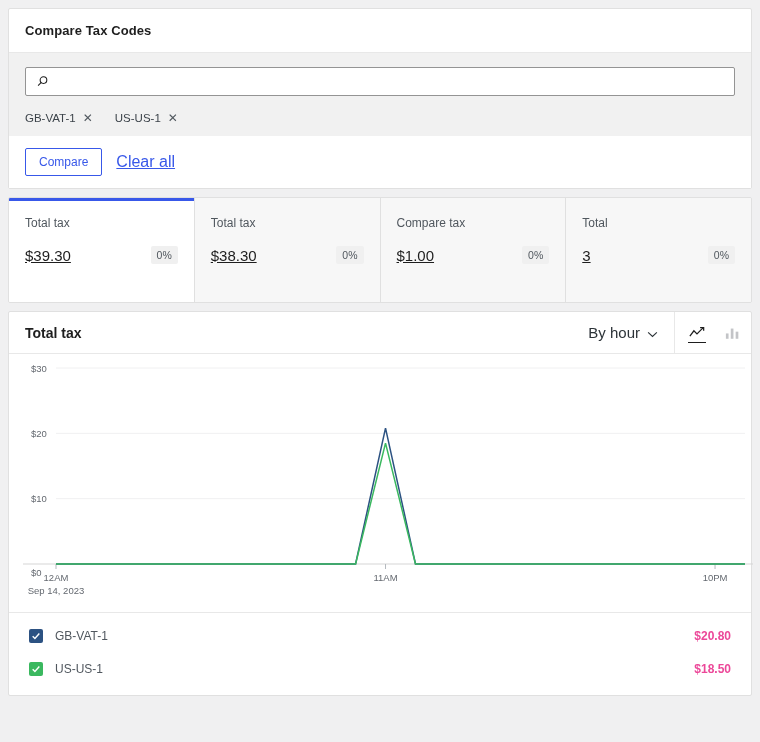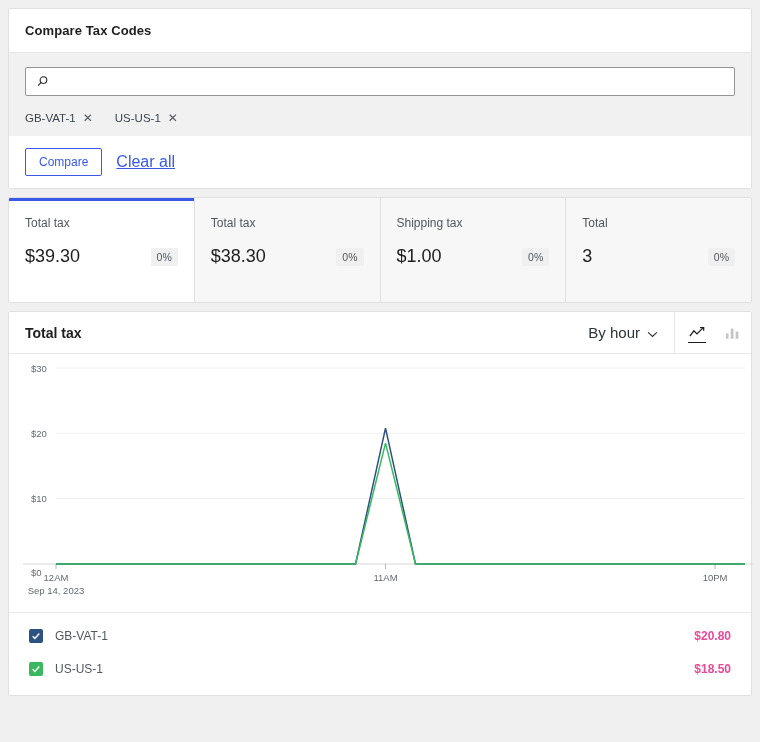--- a/index.html
+++ b/index.html
@@ -76,21 +76,21 @@
     cursor: pointer;
   }
   .sum-card:last-child { border-right: none; }
   .sum-card.active { background: #fff; }
   .sum-card.active::before {
     content: ""; position: absolute; top: 0; left: 0; right: 0; height: 3px;
     background: #3858e9;
   }
   .sum-label { font-size: 12px; color: #50575e; margin-bottom: 16px; }
   .sum-row { display: flex; align-items: center; justify-content: space-between; }
-  .sum-value { font-size: 18px; color: #1e1e1e; font-weight: 400; }
+  .sum-value { font-size: 15px; color: #1e1e1e; font-weight: 400; text-decoration: underline; }
   .sum-delta {
     font-size: 10.5px; color: #50575e;
     background: #f0f0f0; border-radius: 2px;
     padding: 3px 6px;
   }
   .sum-card.active .sum-delta { background: #f0f0f0; }
 
   
   .chart-card {
     margin-top: 8px;
@@ -195,21 +195,21 @@
       </div>
     </div>
     <div class="sum-card">
       <div class="sum-label">Total tax</div>
       <div class="sum-row">
         <span class="sum-value">$38.30</span>
         <span class="sum-delta">0%</span>
       </div>
     </div>
     <div class="sum-card">
-      <div class="sum-label">Shipping tax</div>
+      <div class="sum-label">Compare tax</div>
       <div class="sum-row">
         <span class="sum-value">$1.00</span>
         <span class="sum-delta">0%</span>
       </div>
     </div>
     <div class="sum-card">
       <div class="sum-label">Total</div>
       <div class="sum-row">
         <span class="sum-value">3</span>
         <span class="sum-delta">0%</span>

